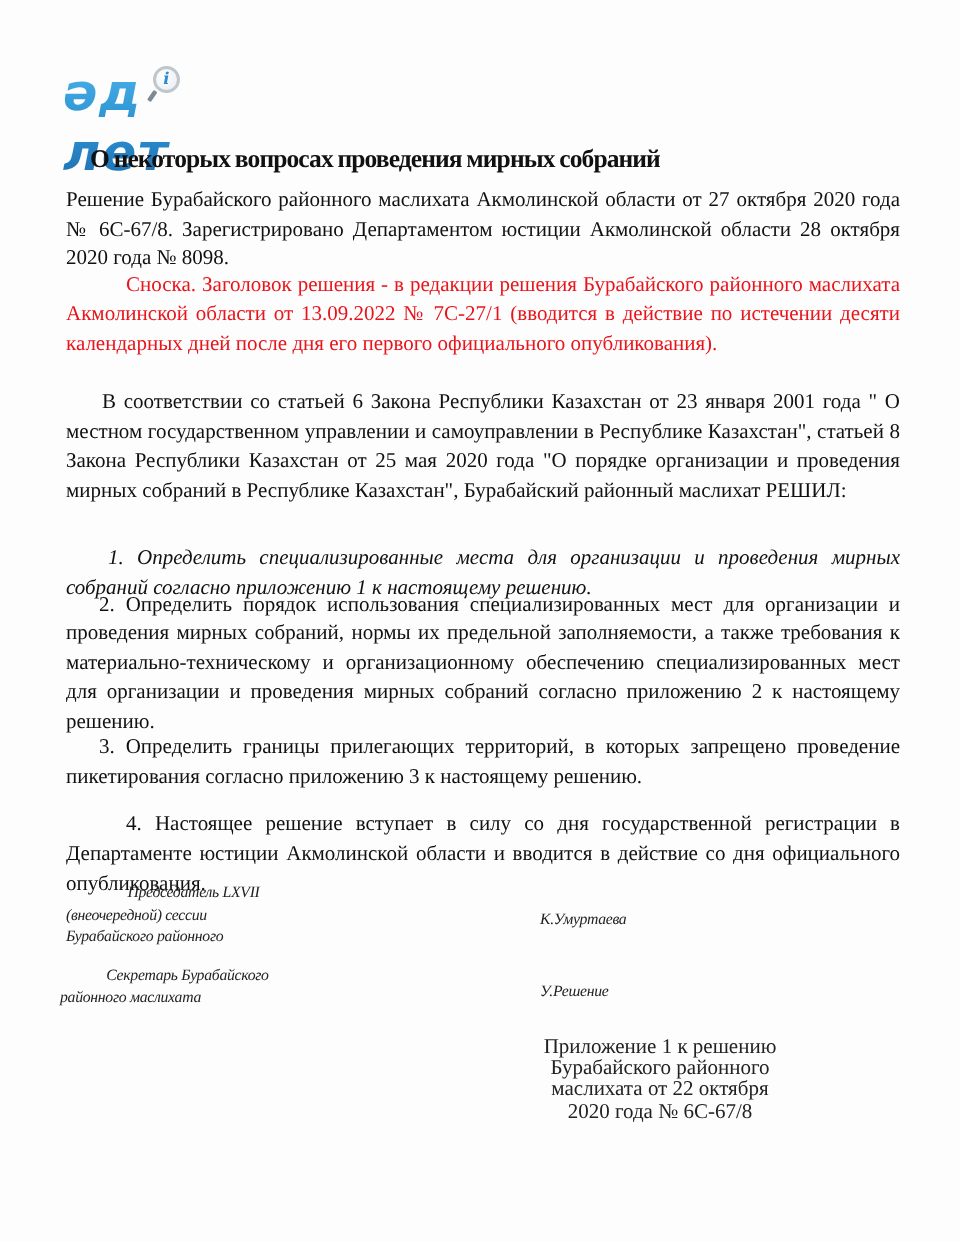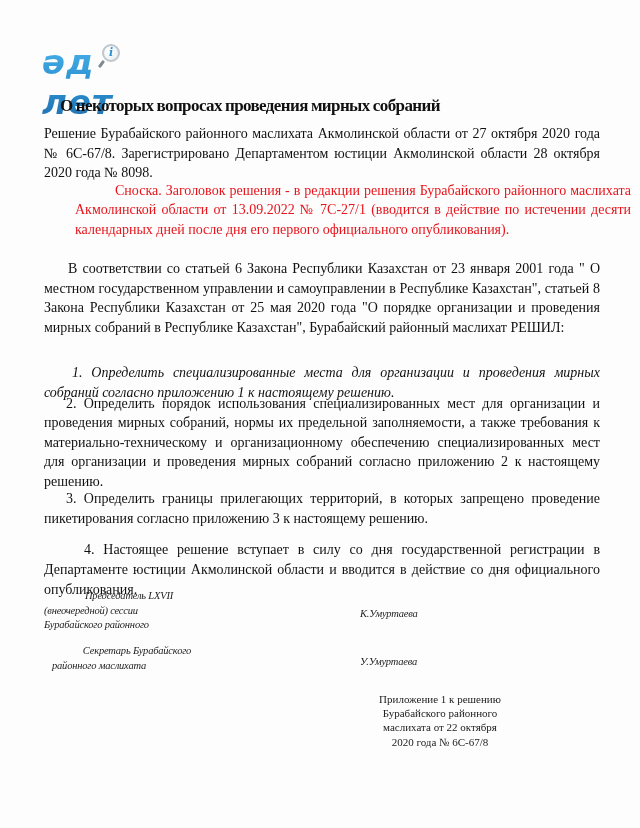--- a/index.html
+++ b/index.html
@@ -90,51 +90,50 @@
       line-height: 19.6px;
       text-align: justify;
       margin: 0;
     }
     .intro { top: 124px; }
     .footnote {
       top: 181px;
       color: #e8141b;
       text-indent: 40px;
       line-height: 19.4px;
-      margin-left: 31px;
     }
     .basis {
       top: 259px;
       text-indent: 24px;
       line-height: 19.6px;
     }
     .item1 { top: 363px; text-indent: 28px; font-style: italic; }
     .item2 { top: 394px; text-indent: 22px; line-height: 19.4px; }
     .item3 { top: 489px; text-indent: 22px; }
     .item4 { top: 540px; text-indent: 40px; line-height: 19.8px; }
     .sign-block {
       position: absolute;
       font-style: italic;
       font-size: 10.5px;
       line-height: 14.6px;
       color: #222;
       letter-spacing: -0.2px;
     }
     .sign-left-1 { left: 44px; top: 589px; width: 150px; }
-    .sign-left-2 { left: 52px; top: 644px; width: 150px; }
+    .sign-left-2 { left: 40px; top: 644px; width: 150px; }
     .indent { padding-left: 20px; text-align: center; }
     .sign-name-1 { left: 360px; top: 607px; }
     .sign-name-2 { left: 360px; top: 655px; }
     .appendix {
       position: absolute;
       left: 360px;
       top: 692px;
       width: 160px;
       text-align: center;
-      font-size: 11px;
+      font-size: 14px;
       line-height: 14.2px;
       color: #222;
     }
   </style>
 </head>
 <body>
 
 <div class="logo">
   <span class="logo-text">әд лет</span>
   <span class="logo-magnifier">
@@ -161,20 +160,20 @@
   <div>(внеочередной) сессии</div>
   <div>Бурабайского районного</div>
 </div>
 
 <div class="sign-block sign-left-2">
   <div class="indent">Секретарь Бурабайского</div>
   <div>районного маслихата</div>
 </div>
 
 <div class="sign-block sign-name-1">К.Умуртаева</div>
-<div class="sign-block sign-name-2">У.Умуртаева</div>
+<div class="sign-block sign-name-2">У.Решение</div>
 
 <div class="appendix">
   <div>Приложение 1 к решению</div>
   <div>Бурабайского районного</div>
   <div>маслихата от 22 октября</div>
   <div>2020 года № 6С-67/8</div>
 </div>
 
 </body></html>

